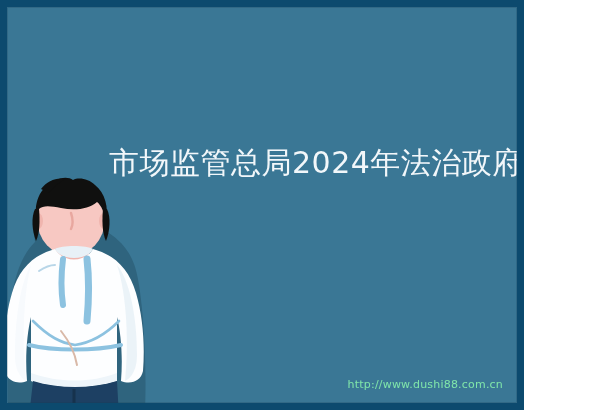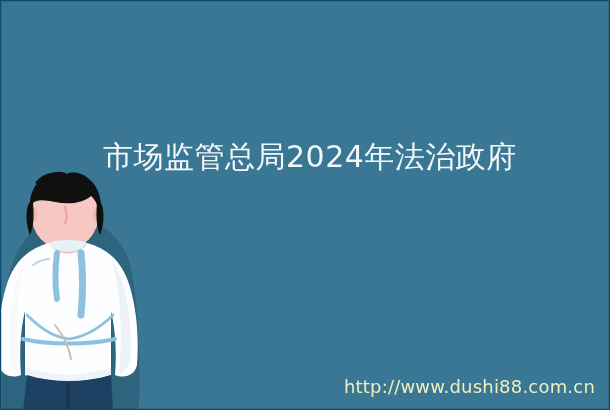--- a/index.html
+++ b/index.html
@@ -7,26 +7,26 @@
     margin: 0;
     padding: 0;
     background: #ffffff;
   }
   body {
     font-family: "Liberation Sans", "DejaVu Sans", sans-serif;
   }
 
   .poster {
     position: relative;
-    width: 610px;
+    width: 524px;
     height: 410px;
     background: #3a7795;
     overflow: hidden;
     box-sizing: border-box;
-    border: 1px solid #0c4a6e;
+    border: 7px solid #0c4a6e;
   }
 
   
   .poster-frame {
     position: absolute;
     left: 0; top: 0; right: 0; bottom: 0;
     box-shadow: inset 0 0 0 1px rgba(20, 60, 82, 0.22);
     pointer-events: none;
     z-index: 40;
   }
@@ -47,22 +47,22 @@
     letter-spacing: 0.5px;
     white-space: nowrap;
   }
 
   
   .watermark {
     position: absolute;
     right: 14px;
     bottom: 12px;
     font-family: "DejaVu Sans", "Liberation Sans", sans-serif;
-    font-size: 18px;
-    color: #fef9c3;
+    font-size: 11px;
+    color: #86efac;
     opacity: 0.92;
     letter-spacing: 0.2px;
     z-index: 25;
   }
 
   
   .figure {
     position: absolute;
     left: -8px;
     top: 168px;

